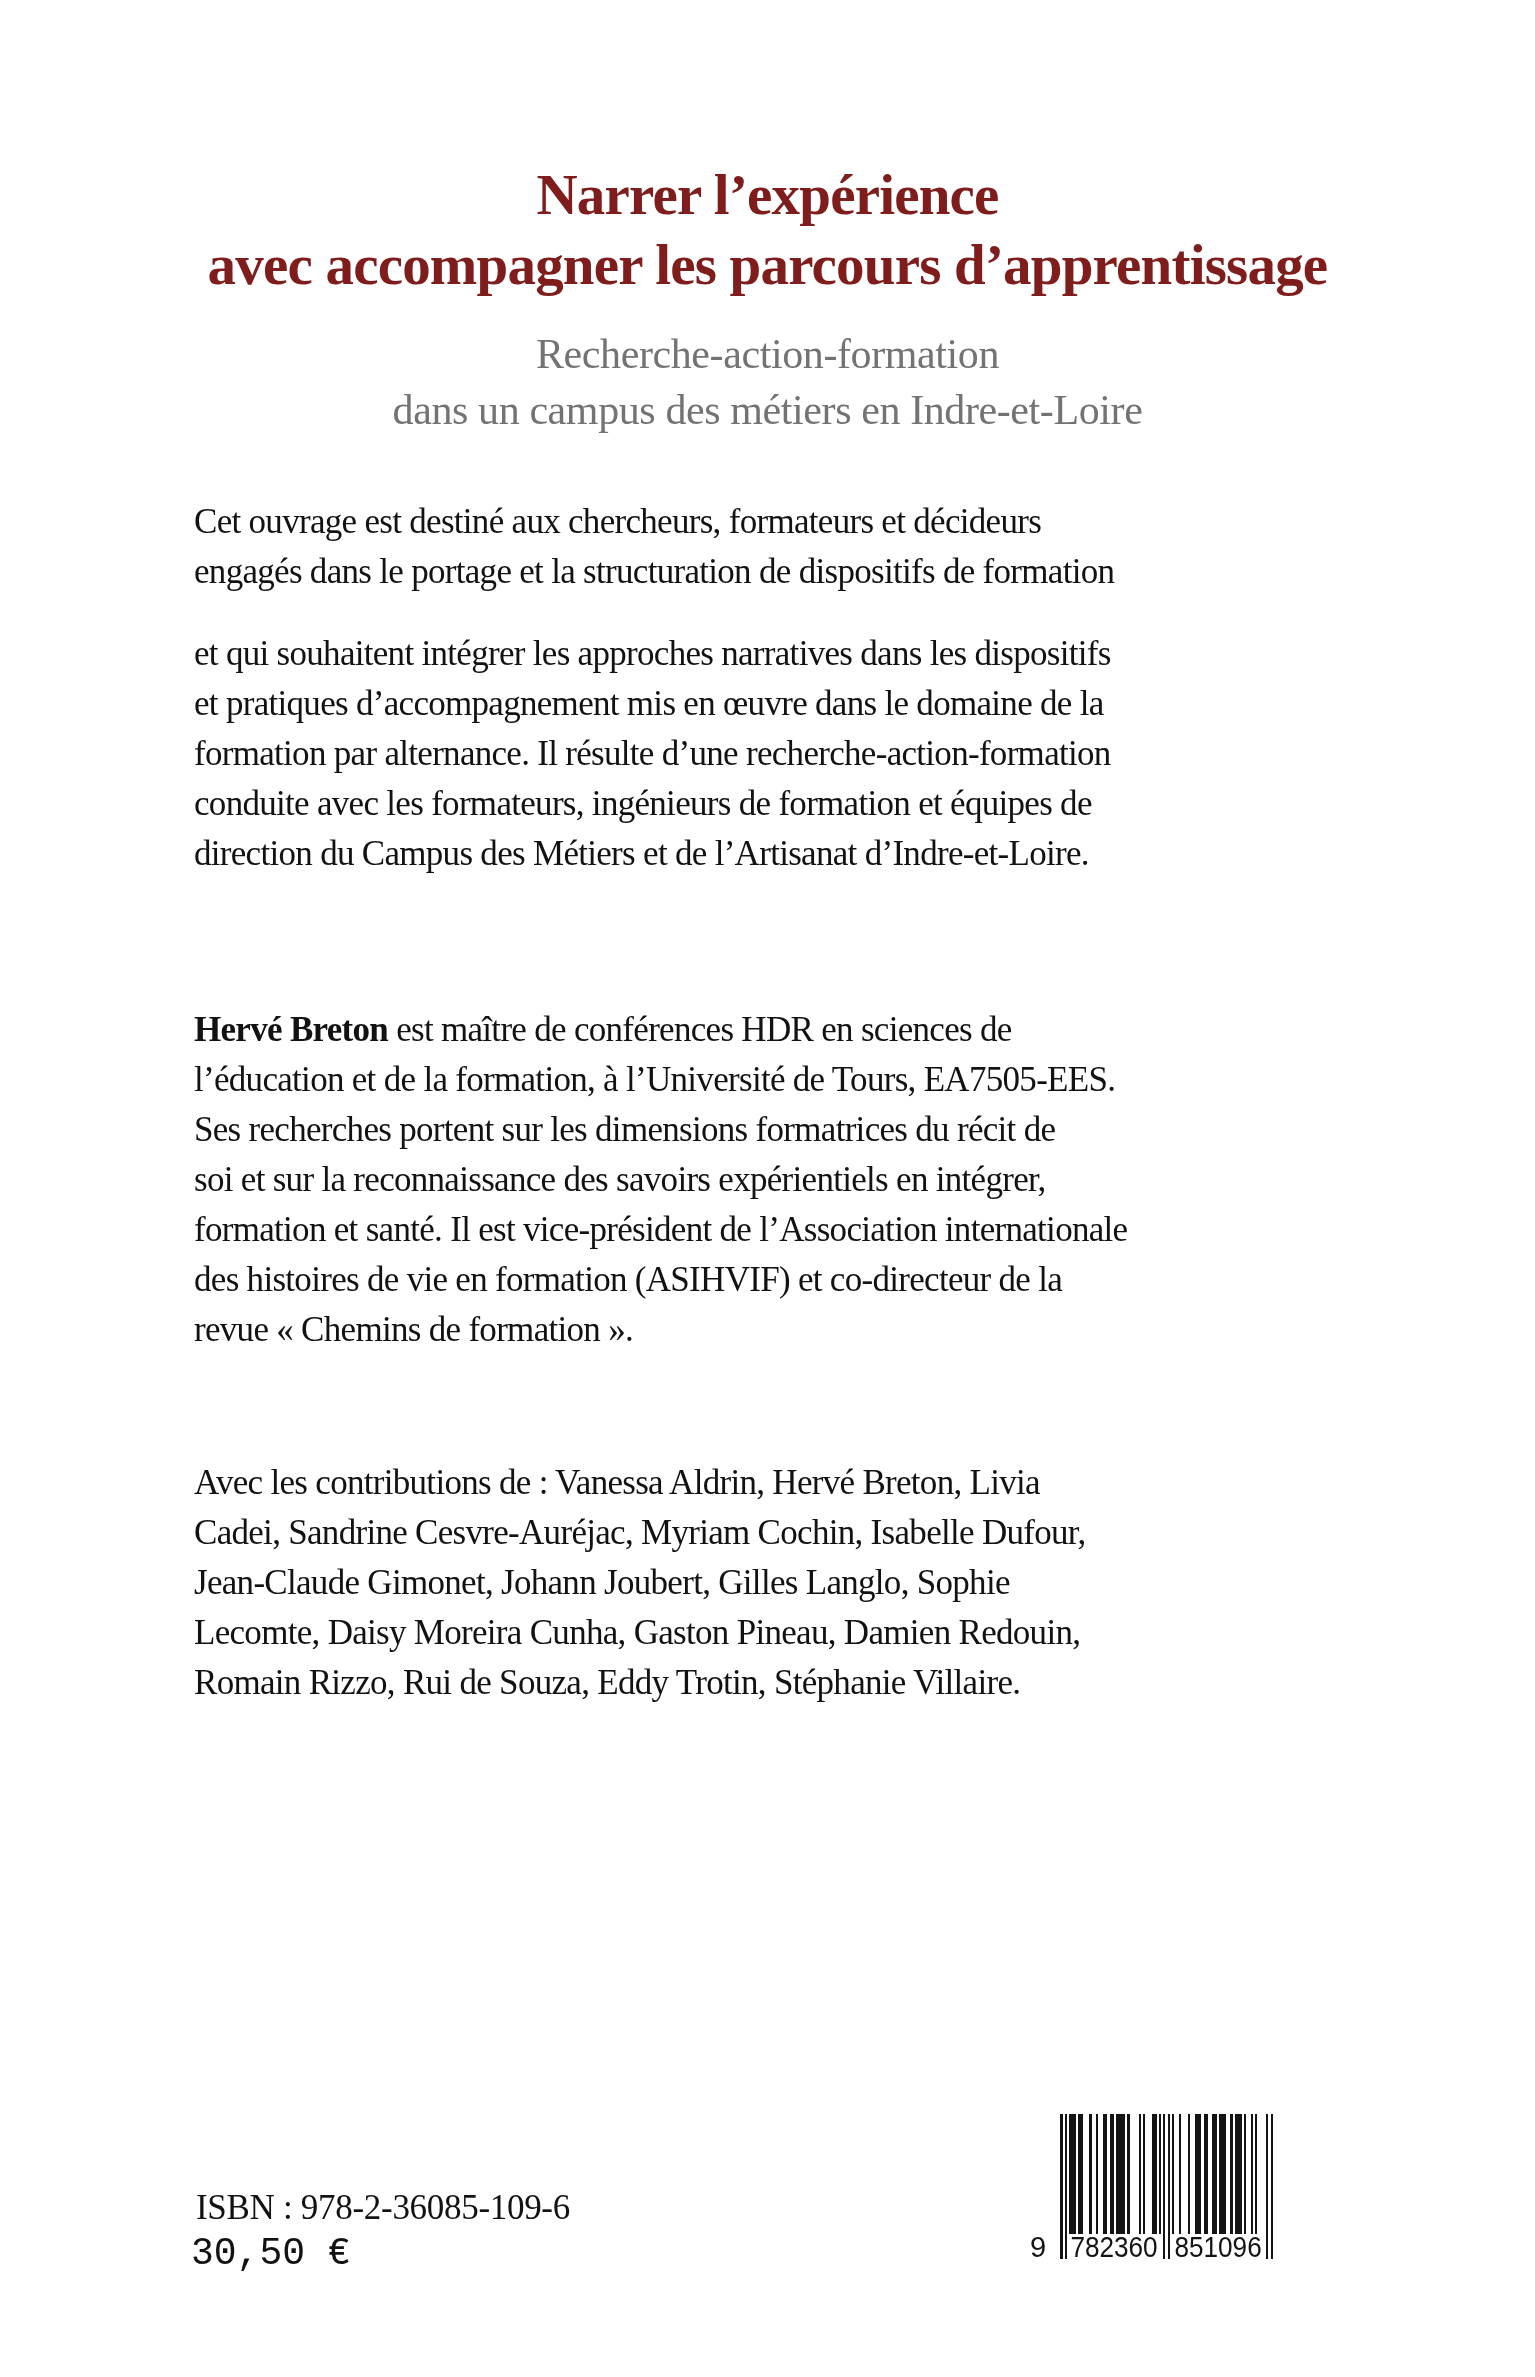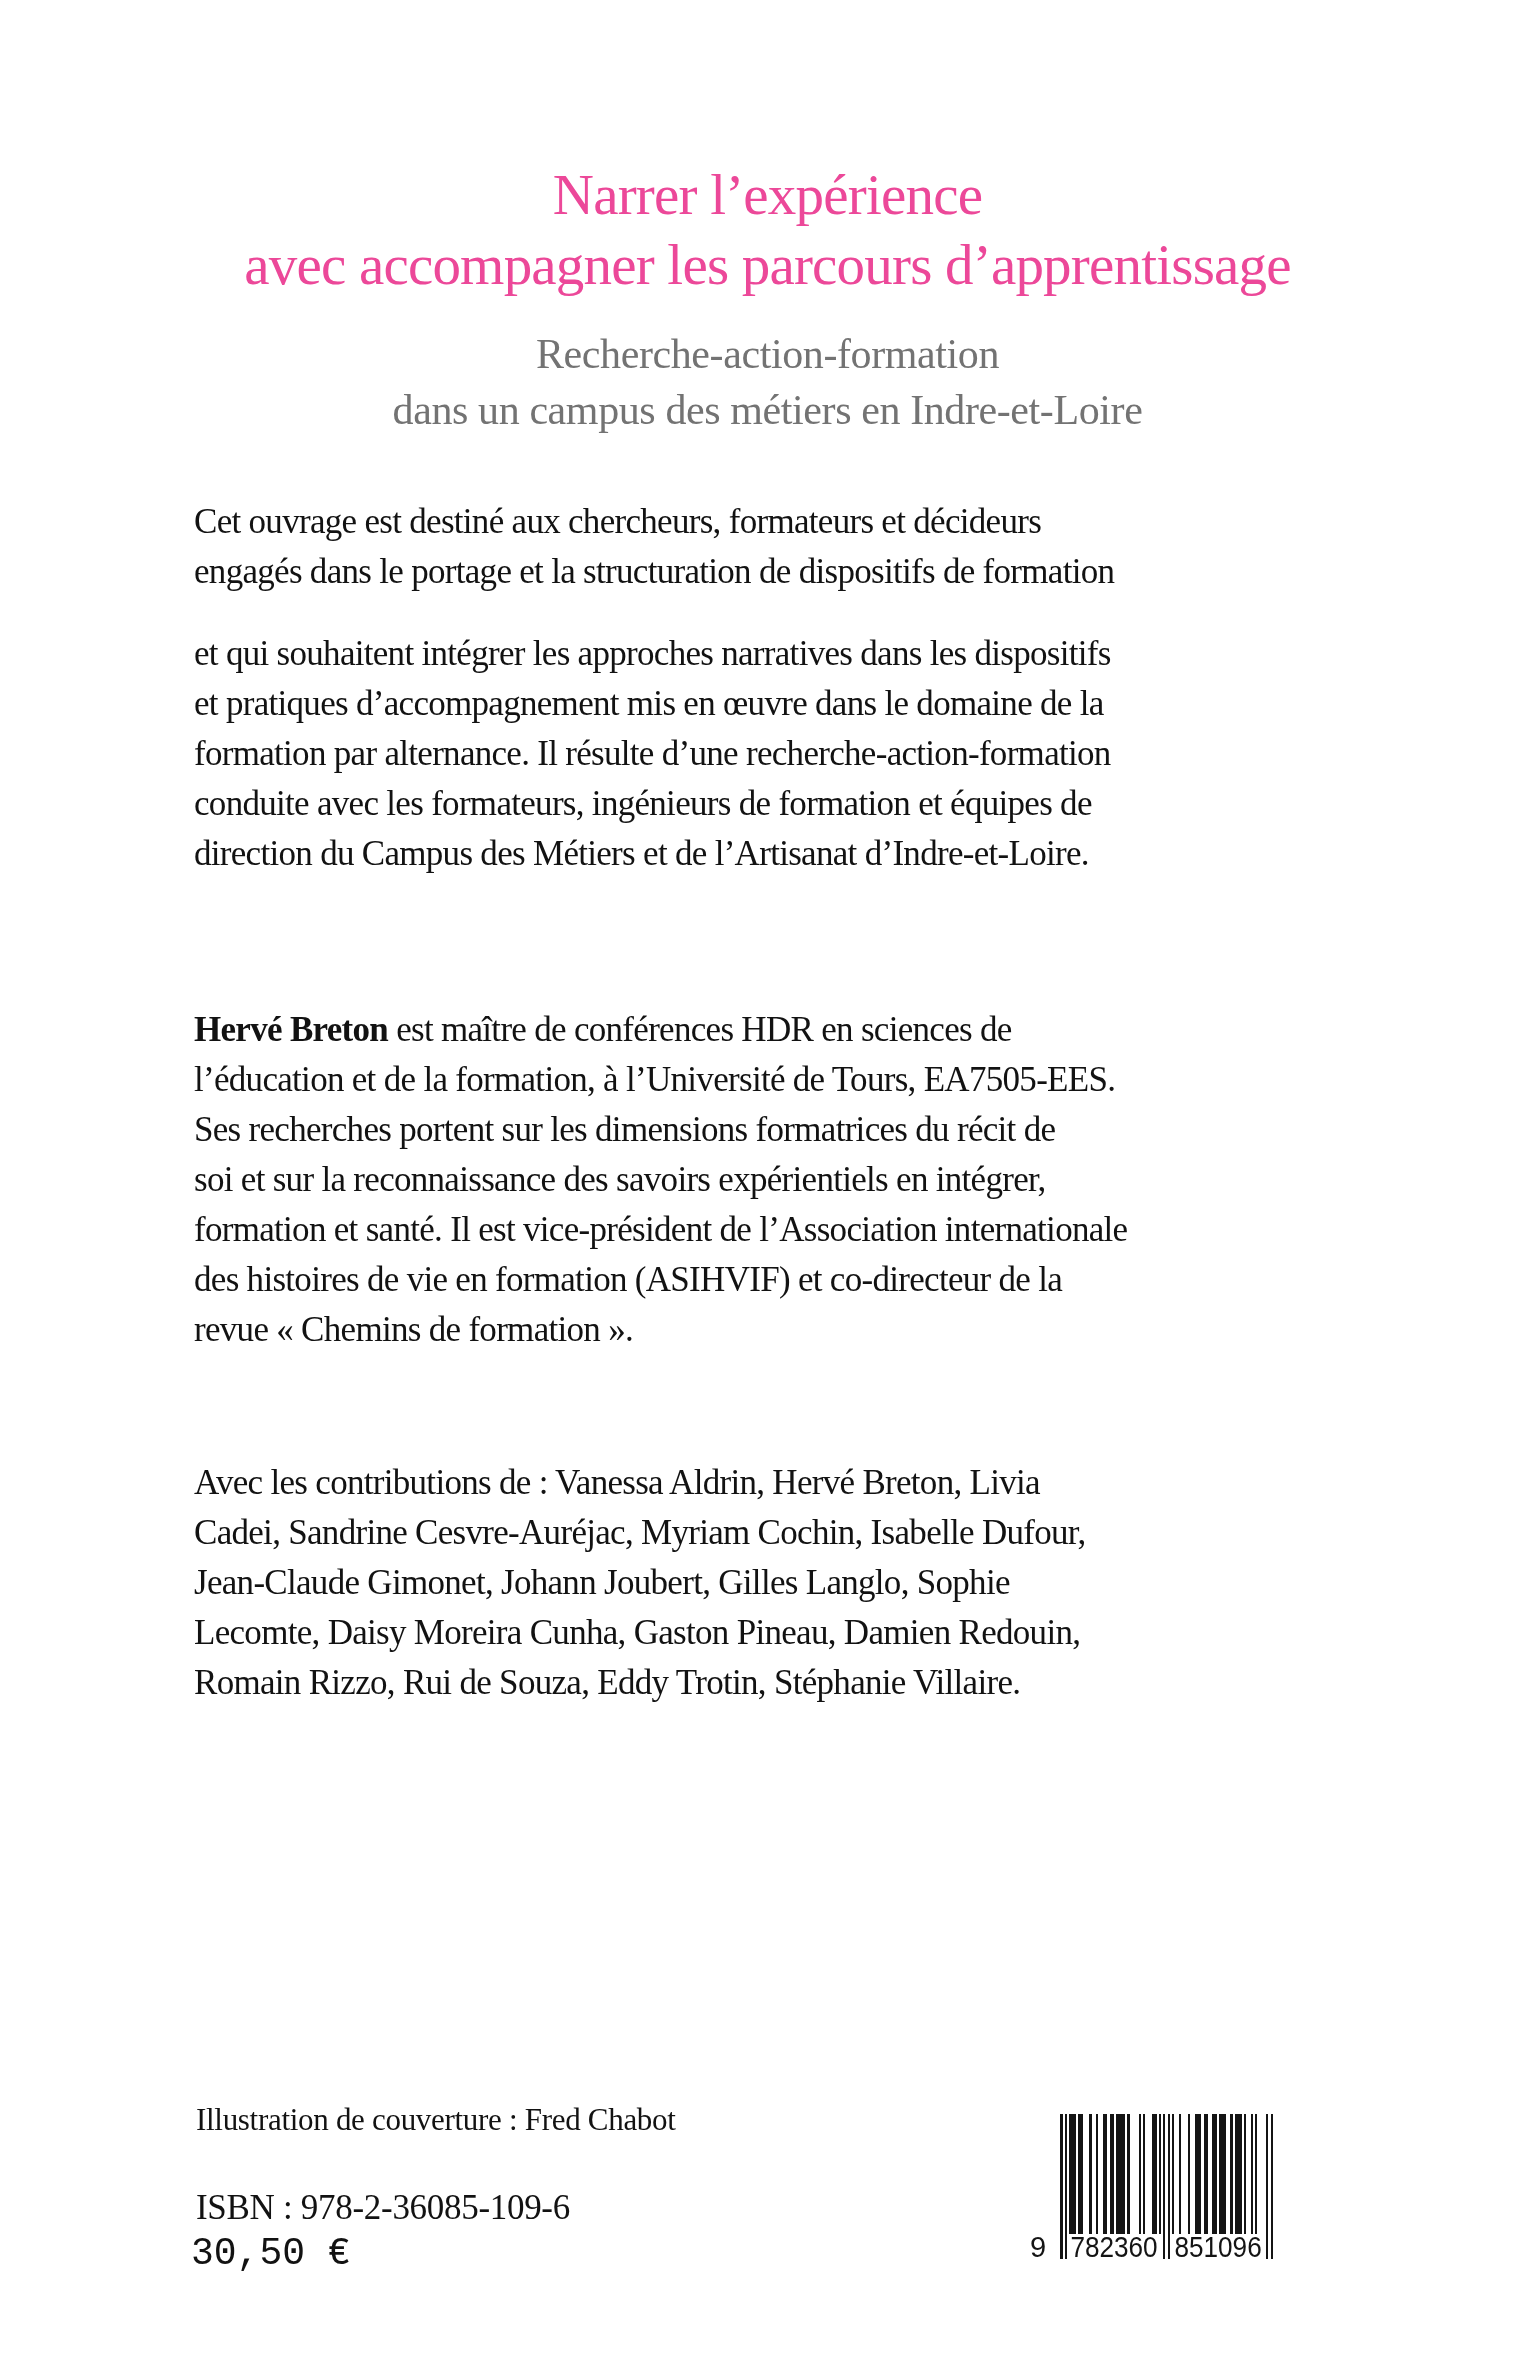--- a/index.html
+++ b/index.html
@@ -54,21 +54,21 @@
     position:absolute;left:1029px;top:2114px;
     width:245px;height:145px;
   }
   .barcode svg{display:block;width:245px;height:145px;}
 </style>
 </head>
 <body>
 
 <div class="page">
 
-  <h1 class="title" style="color: #ec4899;">
+  <h1 class="title" style="color: #7f1d1d; font-weight: bold;">
     <div>Narrer l’expérience</div>
     <div>avec accompagner les parcours d’apprentissage</div>
   </h1>
 
   <h2 class="subtitle" style="color: #737373;">
     <div>Recherche-action-formation</div>
     <div>dans un campus des métiers en Indre-et-Loire</div>
   </h2>
 
   <div class="block synopsis">
@@ -92,21 +92,20 @@
     </div>
 
   <div class="block contributors">
       <div class="pline just" style="word-spacing: 0px;">Avec les contributions de : Vanessa Aldrin, Hervé Breton, Livia</div>
       <div class="pline just" style="word-spacing: 0px;">Cadei, Sandrine Cesvre-Auréjac, Myriam Cochin, Isabelle Dufour,</div>
       <div class="pline just" style="word-spacing: 0px;">Jean-Claude Gimonet, Johann Joubert, Gilles Langlo, Sophie</div>
       <div class="pline just" style="word-spacing: 0px;">Lecomte, Daisy Moreira Cunha, Gaston Pineau, Damien Redouin,</div>
       <div class="pline last">Romain Rizzo, Rui de Souza, Eddy Trotin, Stéphanie Villaire.</div>
     </div>
 
-  <div class="credit">Illustration de couverture : Fred Chabot</div>
 
   <div class="isbn">ISBN : 978-2-36085-109-6</div>
 
   <div class="price">30,50 €</div>
 
   <div class="barcode">
     <svg id="barcode-svg" viewBox="0 0 109.5 65" preserveAspectRatio="none" shape-rendering="crispEdges">
         <rect x="14" y="0" width="1" height="65" fill="#141414"></rect>
         <rect x="16" y="0" width="1" height="65" fill="#141414"></rect>
         <rect x="18" y="0" width="1" height="54" fill="#141414"></rect>

